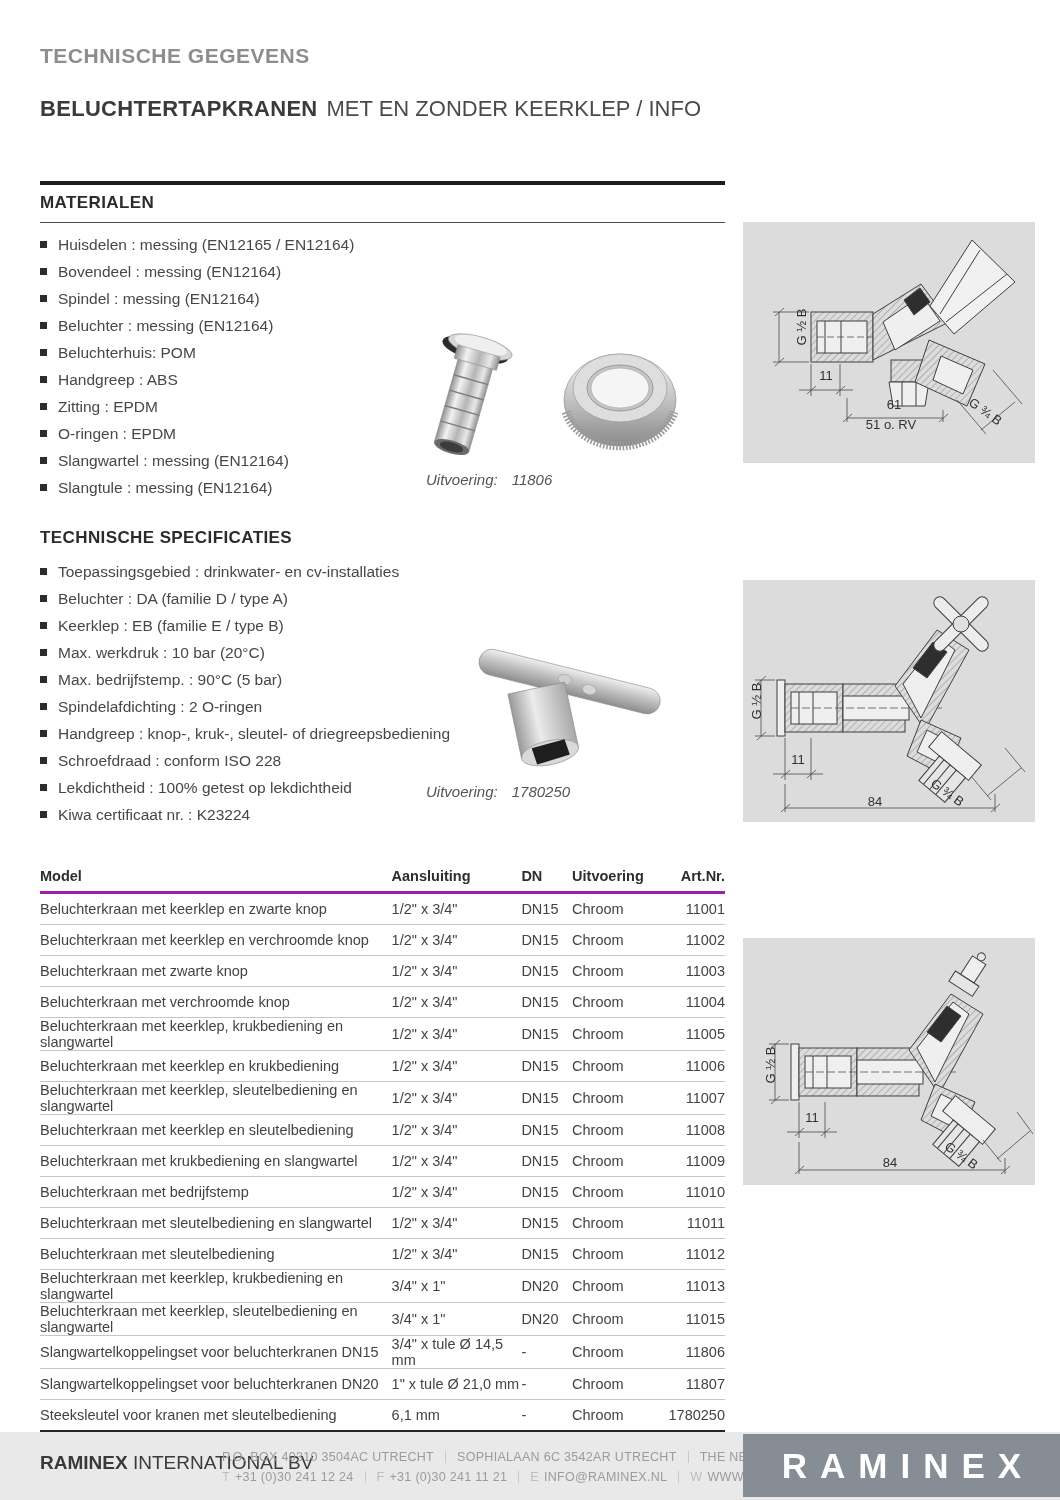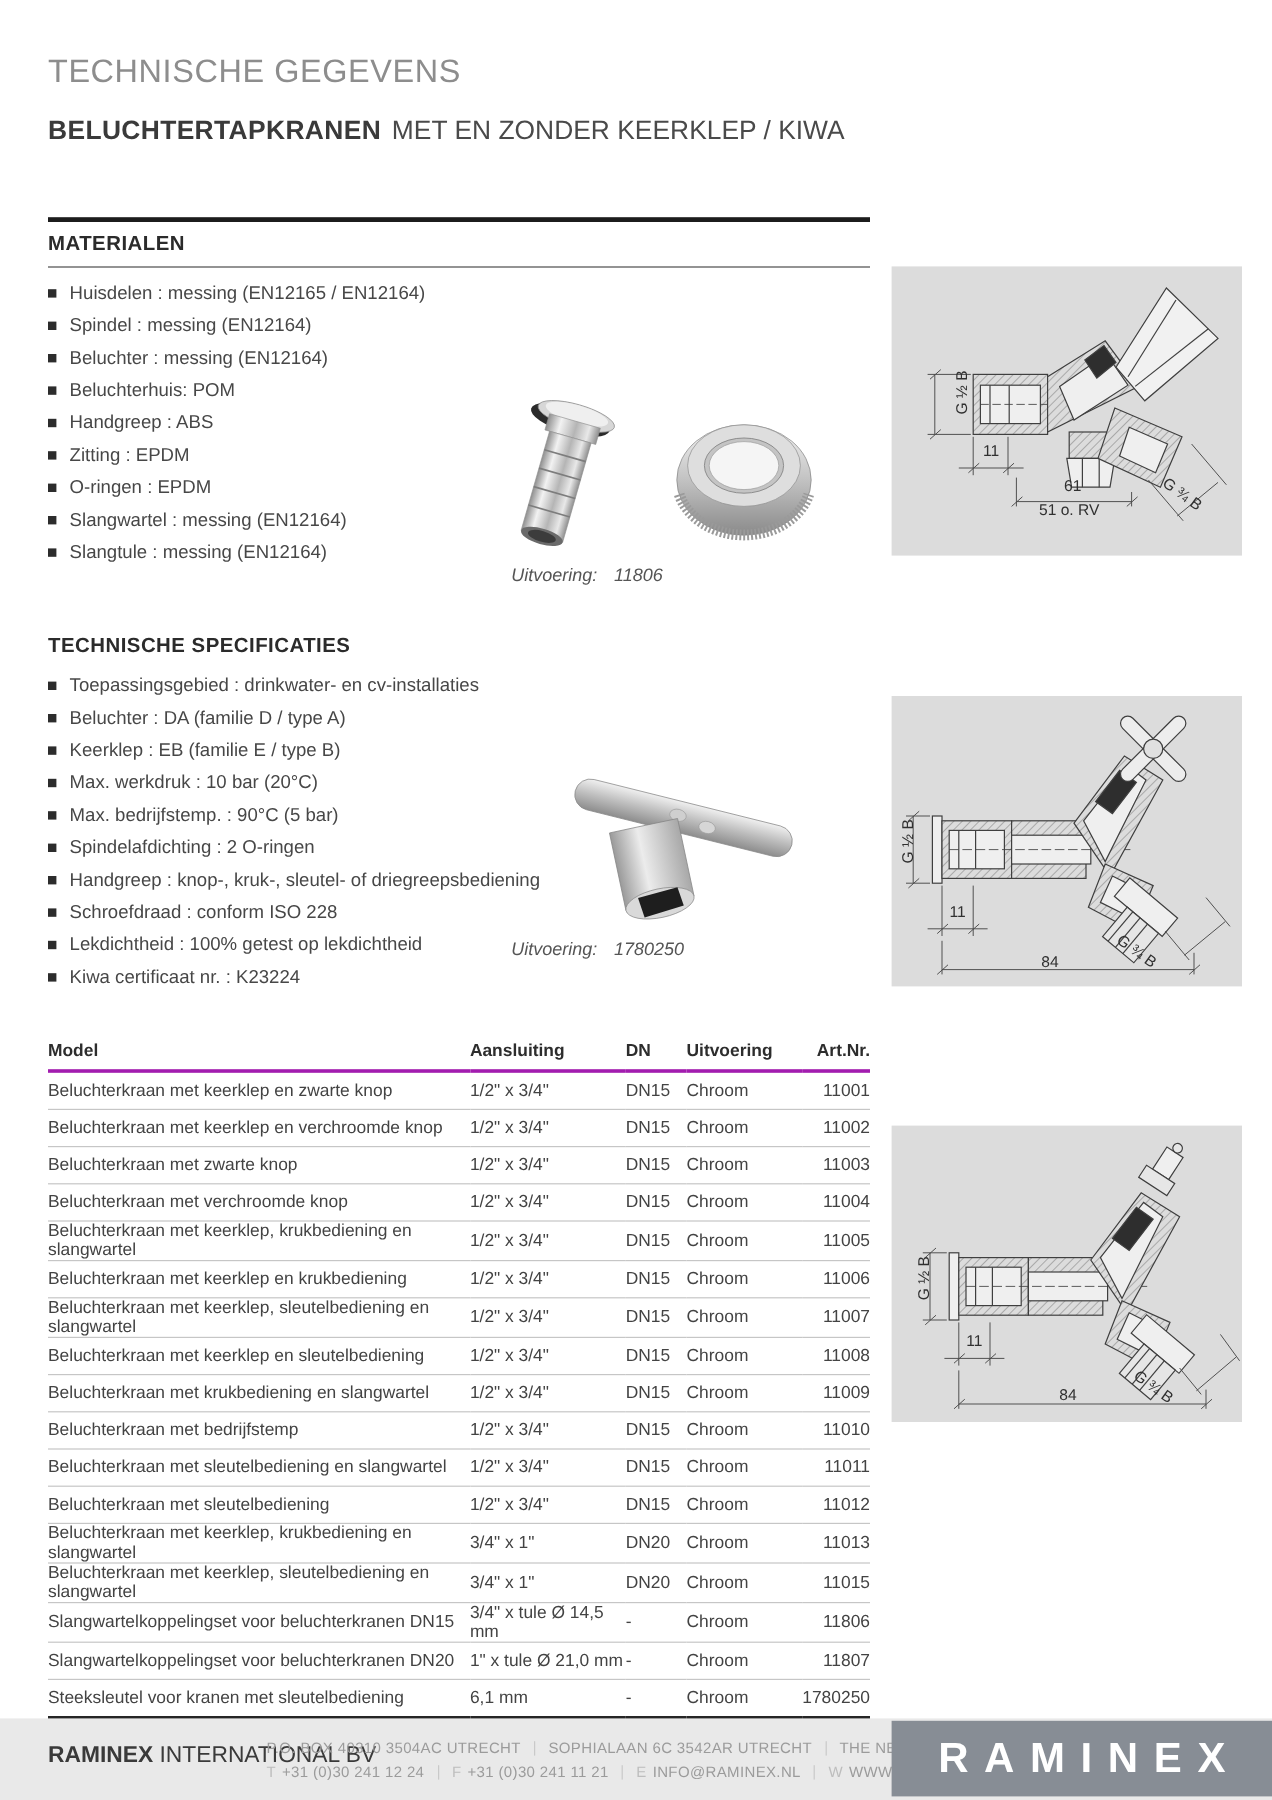--- a/index.html
+++ b/index.html
@@ -1,19 +1,19 @@
 <!DOCTYPE html>
 <html><head>
 <meta charset="utf-8">
 <style>
   html,body{margin:0;padding:0;background:#ffffff;}
   .page{position:relative;width:1060px;height:1500px;background:#fff;overflow:hidden;
         font-family:"Liberation Sans",sans-serif;color:#474747;}
   
-  .subtitle{position:absolute;left:40px;top:44px;font-size:27px;font-weight:normal;color:#8d8d8d;letter-spacing:.5px;}
+  .subtitle{position:absolute;left:40px;top:44px;font-size:21px;font-weight:bold;color:#8d8d8d;letter-spacing:.5px;}
   .titleline{position:absolute;left:40px;top:96px;white-space:nowrap;}
   .title{font-size:22px;font-weight:bold;color:#3a3a3a;letter-spacing:.3px;}
   .titlesuffix{font-size:22px;color:#4a4a4a;margin-left:9px;}
   
   .rule-thick{position:absolute;left:40px;top:181px;width:685px;height:4px;background:#1c1c1c;}
   .rule-thin{position:absolute;left:40px;top:222px;width:685px;height:1px;background:#4d4d4d;}
   .sec-head{position:absolute;left:40px;font-size:17px;font-weight:bold;color:#2b2b2b;letter-spacing:.4px;}
   
   ul.blist{list-style:none;margin:0;padding:0;position:absolute;left:40px;}
   ul.blist li{height:27px;display:flex;align-items:center;font-size:15.5px;color:#474747;}
@@ -49,30 +49,34 @@
   .logo-text{font-size:35px;font-weight:bold;color:#ffffff;letter-spacing:13px;padding-left:13px;
              font-family:"Liberation Sans",sans-serif;}
 </style>
 </head>
 <body>
 
 <div class="page">
 
   <div class="subtitle">TECHNISCHE GEGEVENS</div>
   <div class="titleline">
-    <span class="title">BELUCHTERTAPKRANEN</span><span class="titlesuffix">MET EN ZONDER KEERKLEP / KIWA</span>
+    <span class="title">BELUCHTERTAPKRANEN</span><span class="titlesuffix">MET EN ZONDER KEERKLEP / INFO</span>
   </div>
 
   <div class="rule-thick"></div>
   <div class="sec-head" style="top:193px;">MATERIALEN</div>
   <div class="rule-thin"></div>
   <ul class="blist" style="top:231px;">
     <li>
         <span class="bullet"></span>
         <span>Huisdelen : messing (EN12165 / EN12164)</span>
+      </li>
+    <li>
+        <span class="bullet"></span>
+        <span>Bovendeel : messing (EN12164)</span>
       </li>
     <li>
         <span class="bullet"></span>
         <span>Spindel : messing (EN12164)</span>
       </li>
     <li>
         <span class="bullet"></span>
         <span>Beluchter : messing (EN12164)</span>
       </li>
     <li>

